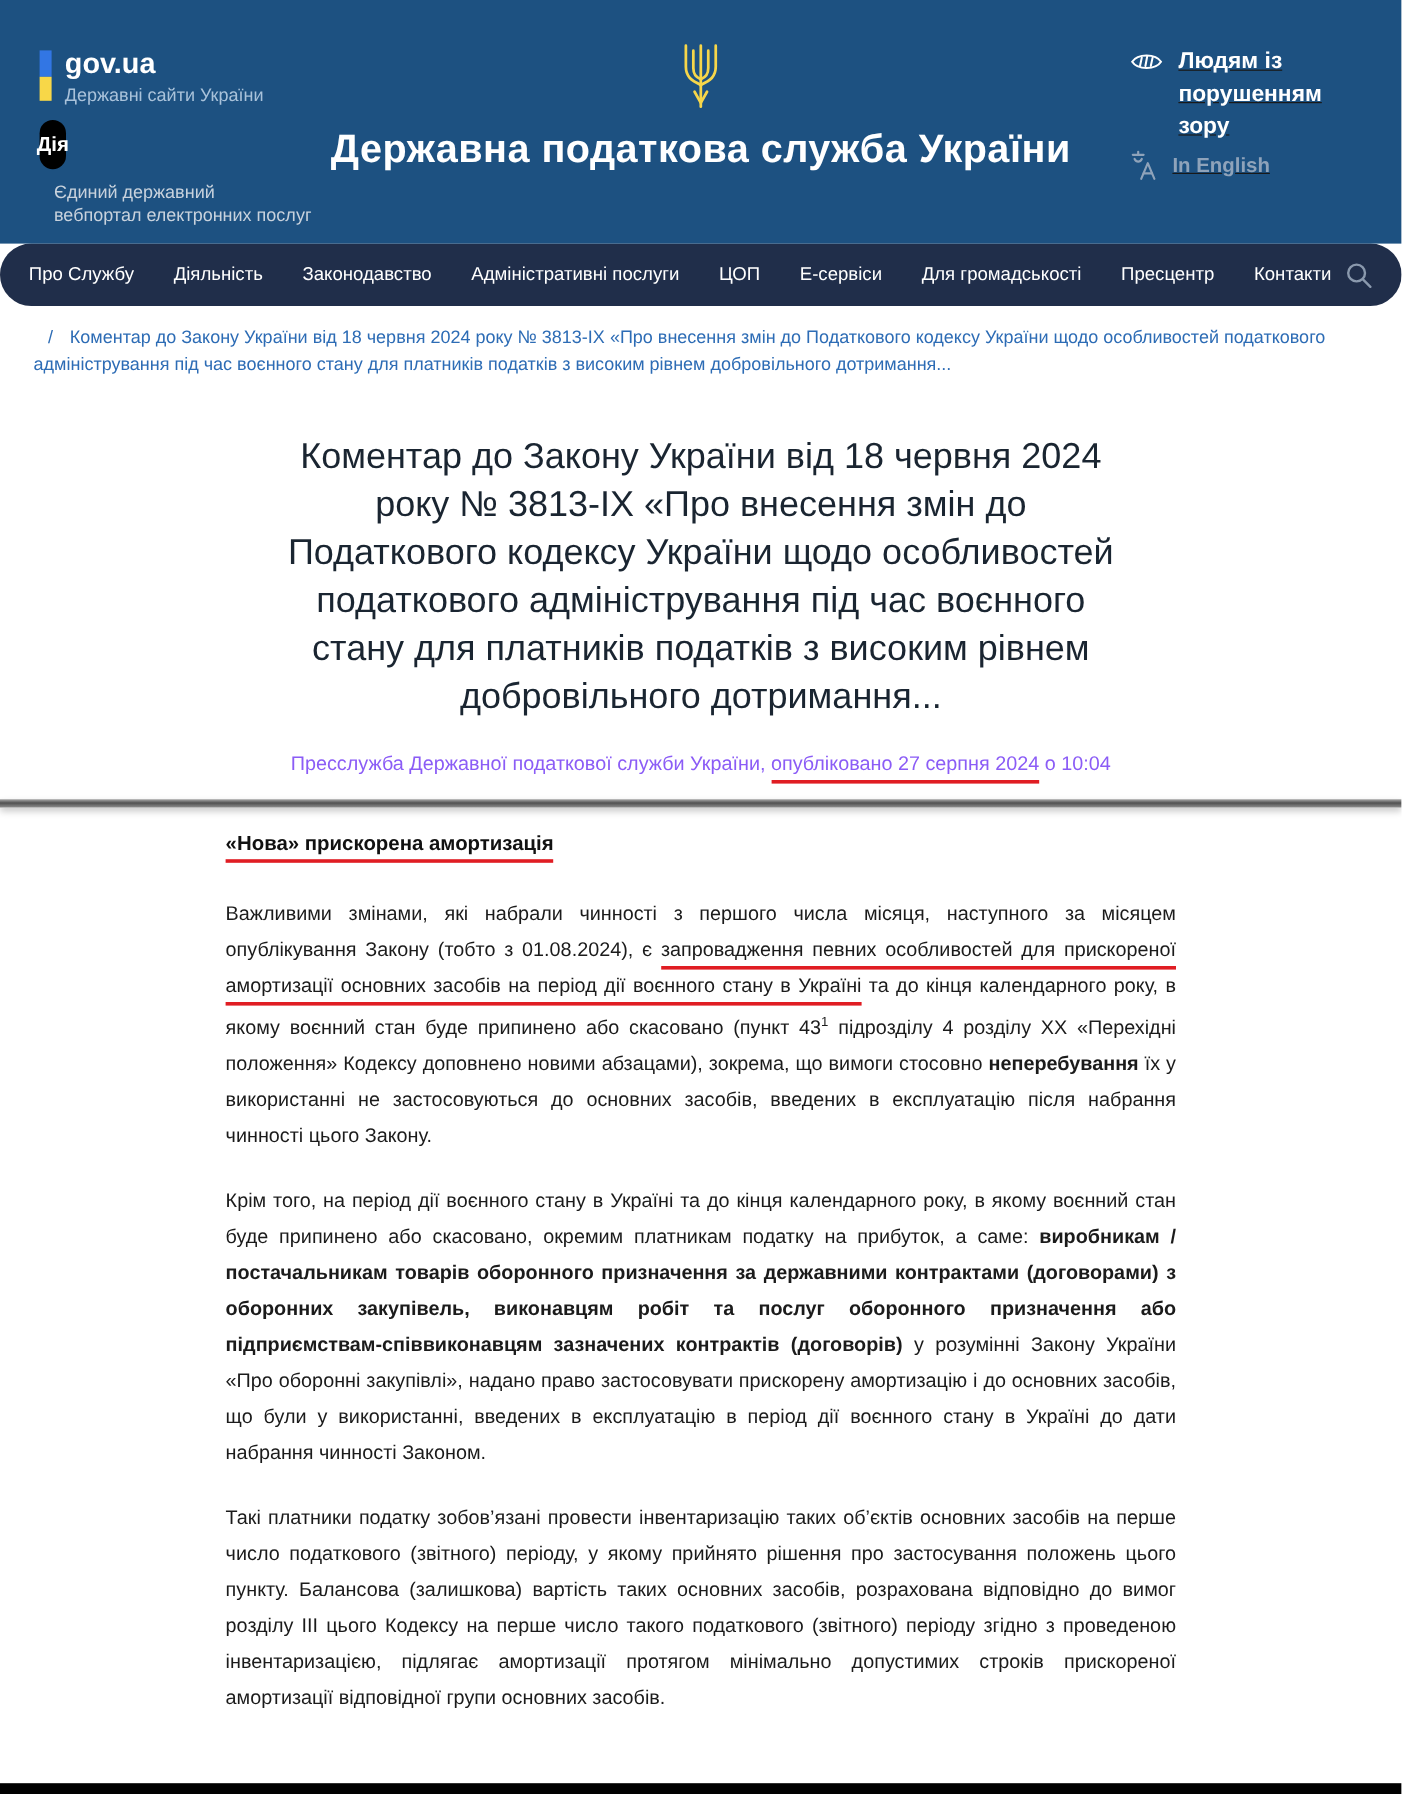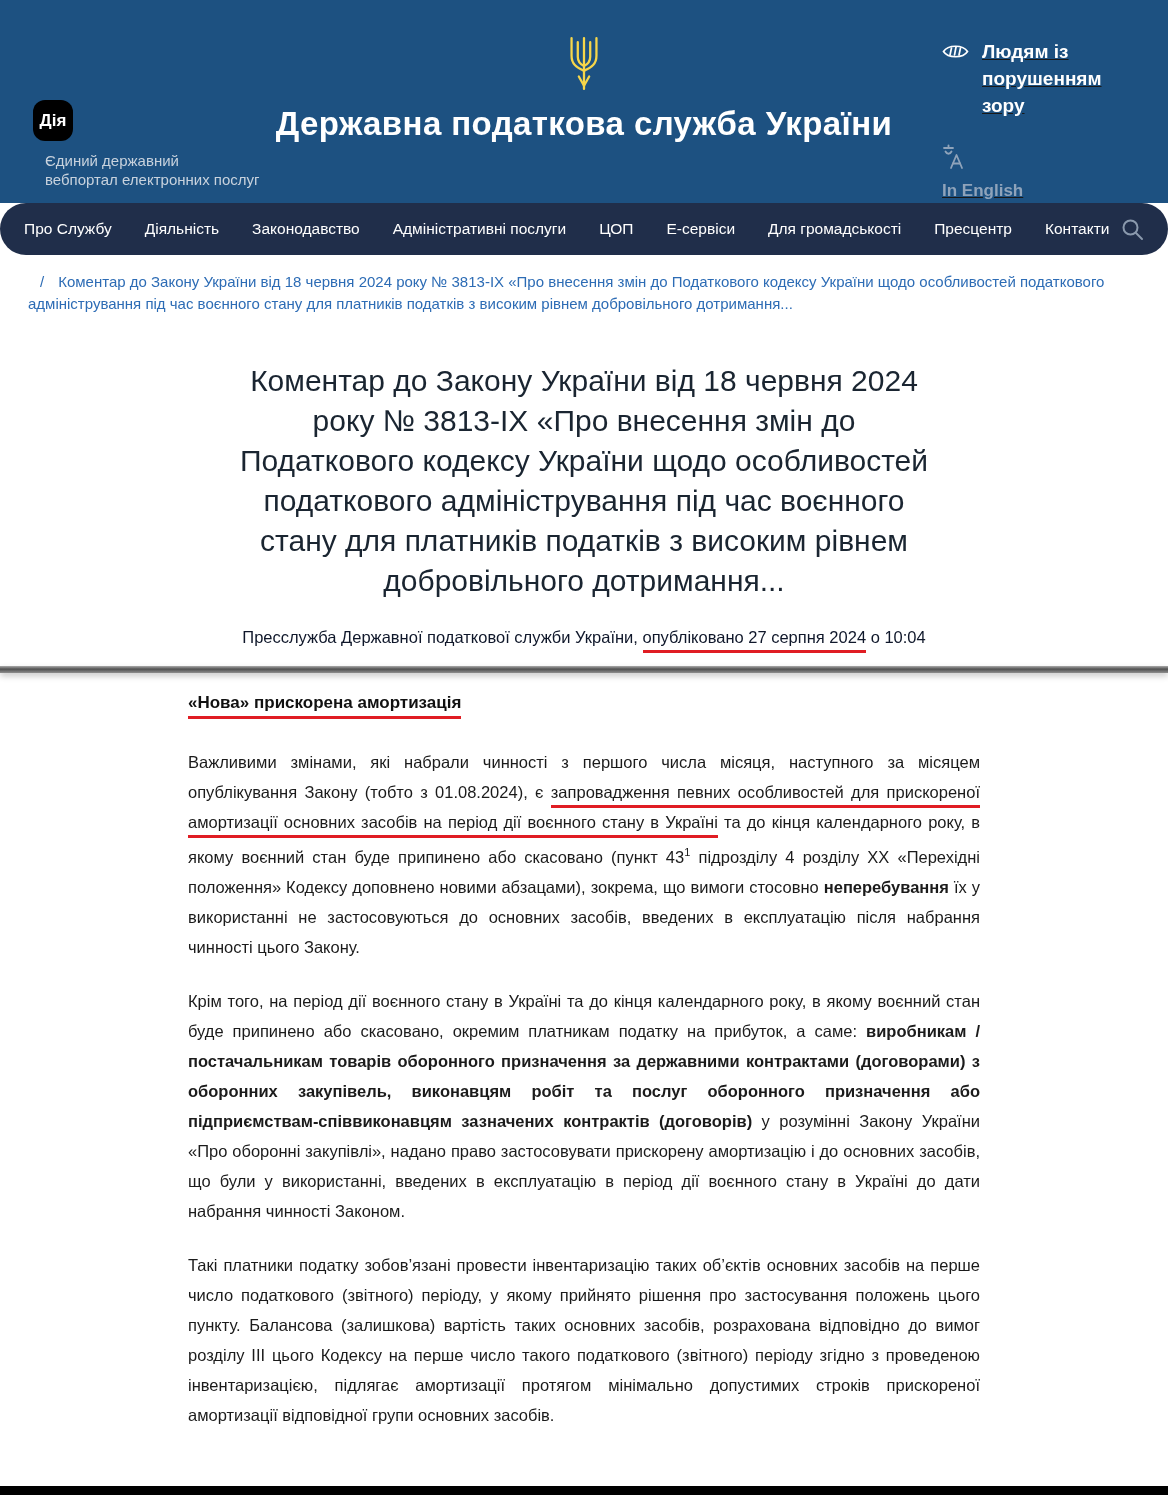--- a/index.html
+++ b/index.html
@@ -10,64 +10,74 @@
     color:#191919;
   }
   
   .site-header { height:203px; background:#1d5181; position:relative; }
   .govua { position:absolute; top:42px; left:33px; display:flex; gap:11px; cursor:pointer; }
   .flag { width:10px; height:42px; display:flex; flex-direction:column; }
   .flag-b { flex:1.1; background:#3276e4; }
   .flag-y { flex:1; background:#f8d748; }
   .govua-brand { color:#fff; font-size:24px; font-weight:bold; line-height:24px; }
   .govua-sub { color:#a9c2da; font-size:15px; margin-top:5px; }
-  .diia { position:absolute; top:100px; left:33px; width:40px; height:41px;
+  .diia { position:absolute; top:100px; left:33px; width:22px; height:41px;
     background:#000; border-radius:12px; color:#fff; font-size:17px; font-weight:bold;
     display:flex; align-items:center; justify-content:center; cursor:pointer; }
   .diia-sub { position:absolute; top:151px; left:45px; color:#c8d2dd; font-size:15px; line-height:19px; }
   .header-center { position:absolute; left:50%; transform:translateX(-50%); top:36px; width:720px; text-align:center; }
   .trident { display:block; margin:0 auto 13px; }
   .site-title { color:#fff; font-size:33px; font-weight:bold; letter-spacing:.4px; cursor:pointer; }
   .header-right { position:absolute; top:38px; right:36px; width:190px;text-decoration:underline; }
   .access-link { display:flex; gap:13px; color:#fff; font-size:19px; font-weight:bold; line-height:27px; cursor:pointer; }
   .access-link svg { flex:none; margin-top:4px; }
-  .lang-link { display:flex; gap:11px; margin-top:25px; color:#8fa3ba; font-size:17px; font-weight:bold; cursor:pointer;flex-direction:column; }
+  .lang-link { display:flex; gap:11px; align-items:center; margin-top:6px; color:#8fa3ba; font-size:17px; font-weight:bold; cursor:pointer; }
   
   .main-nav { height:52px; background:#202e4a; display:flex; align-items:center; padding:0 24px;border-radius:26px; }
   .nav-items { display:flex; gap:33px; }
   .nav-item { color:#fff; font-size:15.5px; text-decoration:none; cursor:pointer; white-space:nowrap; }
   .nav-search { margin-left:auto; cursor:pointer; display:flex; align-items:center; }
   
   .breadcrumbs { padding:16px 28px 0; color:#2d6cb5; font-size:15px; line-height:22px; }
   .breadcrumbs a { color:#2d6cb5; text-decoration:none; cursor:pointer; }
   .bc-sep { margin:0 10px; }
   .bc-row2 { text-indent:12px; margin-top:0; }
   .bc-sep2 { margin-right:14px; }
   
   .page-title { max-width:690px; margin:46px auto 0; text-align:center;
     font-size:30px; line-height:40px; font-weight:500; color:#1a2531; }
-  .byline { text-align:center; margin-top:27px; font-size:16.5px; color:#0f172a; }
+  .byline { text-align:center; margin-top:27px; font-size:16.5px; color:#8b5cf6; }
   .redline { border-bottom:3px solid #e01d23; padding-bottom:4px; }
   .divider { margin-top:19px; height:7px;
     background:linear-gradient(to bottom,#ababab,#515151 45%,#8f8f8f);
     box-shadow:0 3px 6px rgba(0,0,0,.22); }
   
   .article { max-width:792px; margin:0 auto; padding:20px 0 40px; }
   .section-heading { font-size:17px; font-weight:bold; color:#111; margin-bottom:34px; }
   .article p { font-size:16.5px; line-height:30px; text-align:justify; color:#1b1b1b; margin-bottom:24px; }
   .article p:last-child { margin-bottom:12px; }
   .b { font-weight:bold;margin-top:40px; }
   .redline-inline { border-bottom:3px solid #e01d23; padding-bottom:4px; }
   sup { font-size:11px; }
   .footer-edge { position:absolute; bottom:0; left:0; width:100%; height:9px; background:#000; }
 </style>
 </head>
 <body>
 
 <header class="site-header">
+  <div class="govua">
+    <div class="flag">
+      <div class="flag-b"></div>
+        <div class="flag-y"></div>
+    </div>
+    <div>
+      <div class="govua-brand">gov.ua</div>
+      <div class="govua-sub">Державні сайти України</div>
+    </div>
+  </div>
   <div class="diia">
     <span>Дія</span>
   </div>
   <div class="diia-sub">
     <div>Єдиний державний</div>
     <div>вебпортал електронних послуг</div>
   </div>
 
   <div class="header-center">
     <svg class="trident" width="38" height="56" viewBox="0 0 36 54" fill="none" stroke="#f6d64a" stroke-width="2.2" stroke-linecap="round" stroke-linejoin="round">

